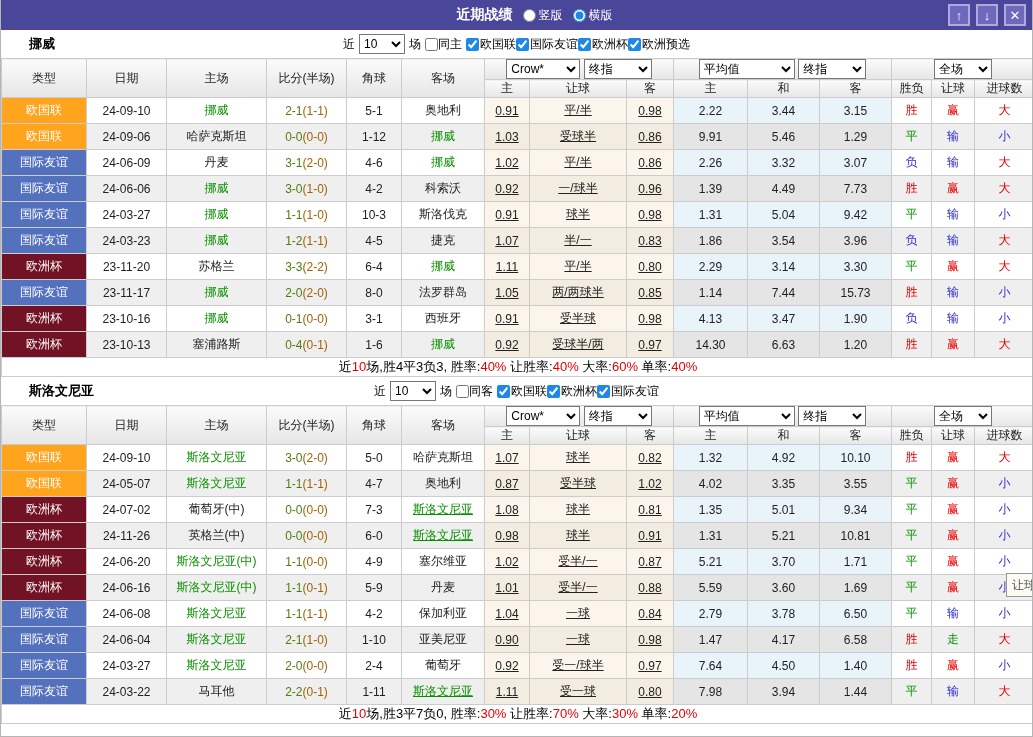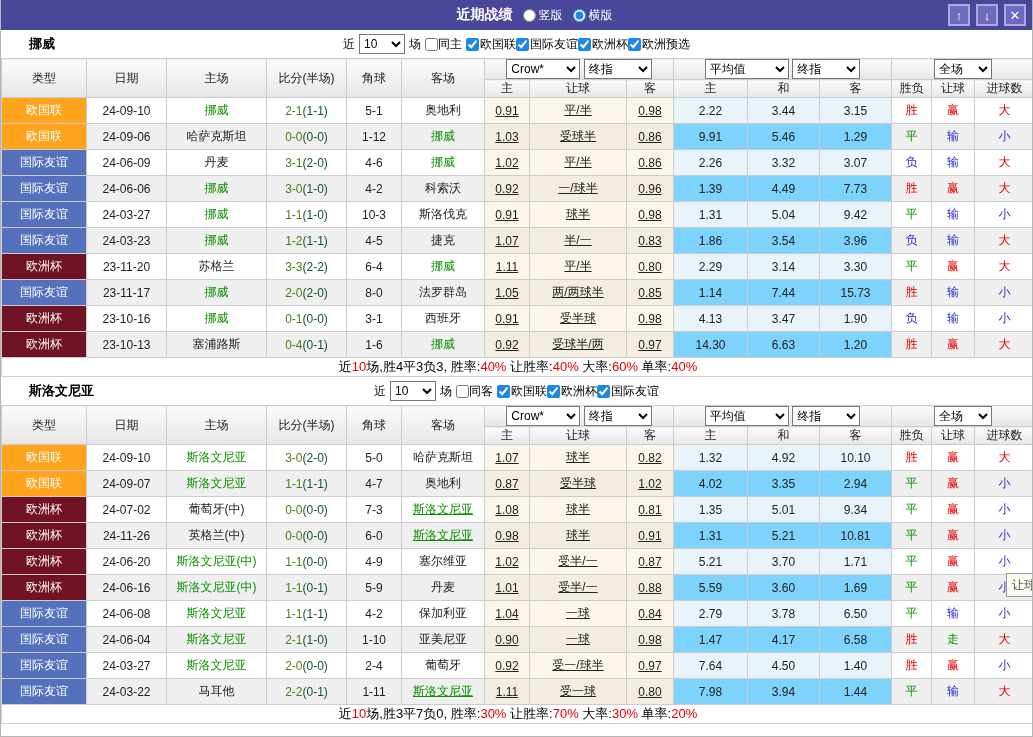--- a/index.html
+++ b/index.html
@@ -22,40 +22,40 @@
   .section-bar { height: 28px; display: flex; align-items: center; position: relative; background: #fff; font-size: 12px; color: #000; }
   .team-name { position: absolute; left: 28px; font-weight: bold; font-size: 13px; }
   .filter { margin: 0 auto; display: flex; align-items: center; gap: 4px; }
   .filter .chk { display: inline-flex; align-items: center; gap: 0; cursor: pointer; }
   .leagues { display: inline-flex; align-items: center; }
   .leagues label { display: inline-flex; align-items: center; gap: 1px; cursor: pointer; }
   select { font-size: 12px; height: 20px; border: 1px solid #777; background: #fff; color: #000; }
   .sel-cnt  { width: 46px; }
   .sel-book { width: 74px; }
   .sel-fin  { width: 68px; }
-  .sel-avg  { width: 84px; }
+  .sel-avg  { width: 96px; }
   .sel-full { width: 58px; }
   
   table { border-collapse: collapse; width: 1033px; table-layout: fixed; font-size: 12px; }
   th, td { border: 1px solid #ccc; text-align: center; padding: 0; font-weight: normal; color: #222; overflow: hidden; white-space: nowrap; }
   thead th { background: linear-gradient(#fbfbfb, #e6e6e6); font-size: 12px; }
   thead tr.grp-row th { height: 20px; }
   thead tr.sub-row th { height: 18px; }
   tbody td { height: 26px; background: #fff; }
   tbody tr.alt td { background: #efefef; }
   td.cream { background: #fcf5eb; text-decoration: underline; } tbody tr.alt td.cream { background: #f3ece1; }
-  td.cblue { background: #e9f4fa; } tbody tr.alt td.cblue { background: #7dd3fc; }
+  td.cblue { background: #e9f4fa; } tbody tr.alt td.cblue { background: #e5e5e5; }
   td.badge-o { background: #ffa41c; color: #fff; }
   td.badge-b { background: #5471bd; color: #fff; }
   td.badge-m { background: #721225; color: #fff; }
   tbody tr.alt td.badge-o { background: #ffa41c; } tbody tr.alt td.badge-b { background: #5471bd; } tbody tr.alt td.badge-m { background: #721225; }
   .tgreen { color: #0a9000; }
   .tunder { text-decoration: underline; }
   .sred { color: #4d7c0f; }
-  .shalf { color: #14532d; }
+  .shalf { color: #a16207; }
   .c-r { color: #e60000; } .c-g { color: #0a9000; } .c-b { color: #2d2dd2; }
   tfoot td { height: 17px; background: #fff; font-size: 13px; color: #000; }
   .red { color: #e60000; }
   
   .tooltip { position: absolute; left: 1005px; top: 573px; width: 60px; height: 24px; background: #fbfbf3;
              border: 1px solid #999; font-size: 12px; color: #555; line-height: 22px; padding-left: 5px; text-align: left; z-index: 5; }
 </style>
 </head>
 <body>
 
@@ -428,31 +428,31 @@
         <td class="cream">0.82</td>
         <td class="cblue">1.32</td>
         <td class="cblue">4.92</td>
         <td class="cblue">10.10</td>
         <td class="c-r">胜</td>
         <td class="c-r">赢</td>
         <td class="c-r">大</td>
       </tr>
       <tr class="alt">
         <td class="badge-o">欧国联</td>
-        <td>24-09-07</td>
+        <td>24-05-07</td>
         <td><span class="tgreen">斯洛文尼亚</span></td>
         <td><span class="sred">1-1</span><span class="shalf">(1-1)</span></td>
         <td>4-7</td>
         <td><span>奥地利</span></td>
         <td class="cream">0.87</td>
         <td class="cream">受半球</td>
         <td class="cream">1.02</td>
         <td class="cblue">4.02</td>
         <td class="cblue">3.35</td>
-        <td class="cblue">2.94</td>
+        <td class="cblue">3.55</td>
         <td class="c-g">平</td>
         <td class="c-r">赢</td>
         <td class="c-b">小</td>
       </tr>
       <tr>
         <td class="badge-m">欧洲杯</td>
         <td>24-07-02</td>
         <td><span>葡萄牙(中)</span></td>
         <td><span class="sred">0-0</span><span class="shalf">(0-0)</span></td>
         <td>7-3</td>

